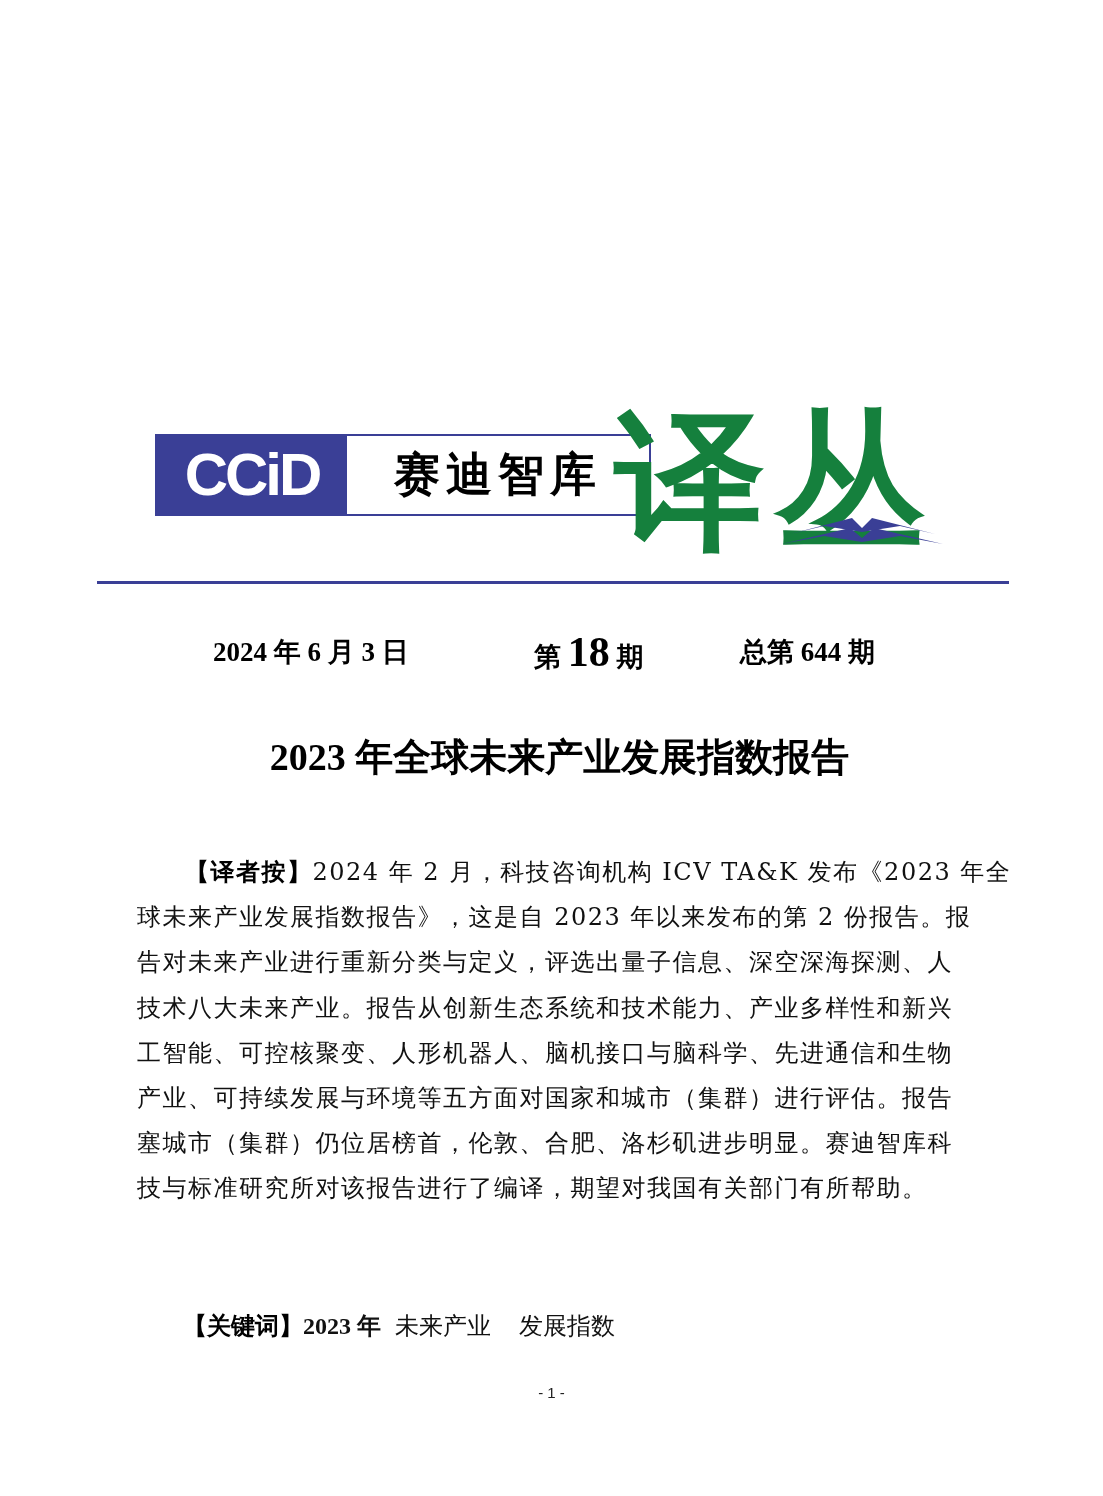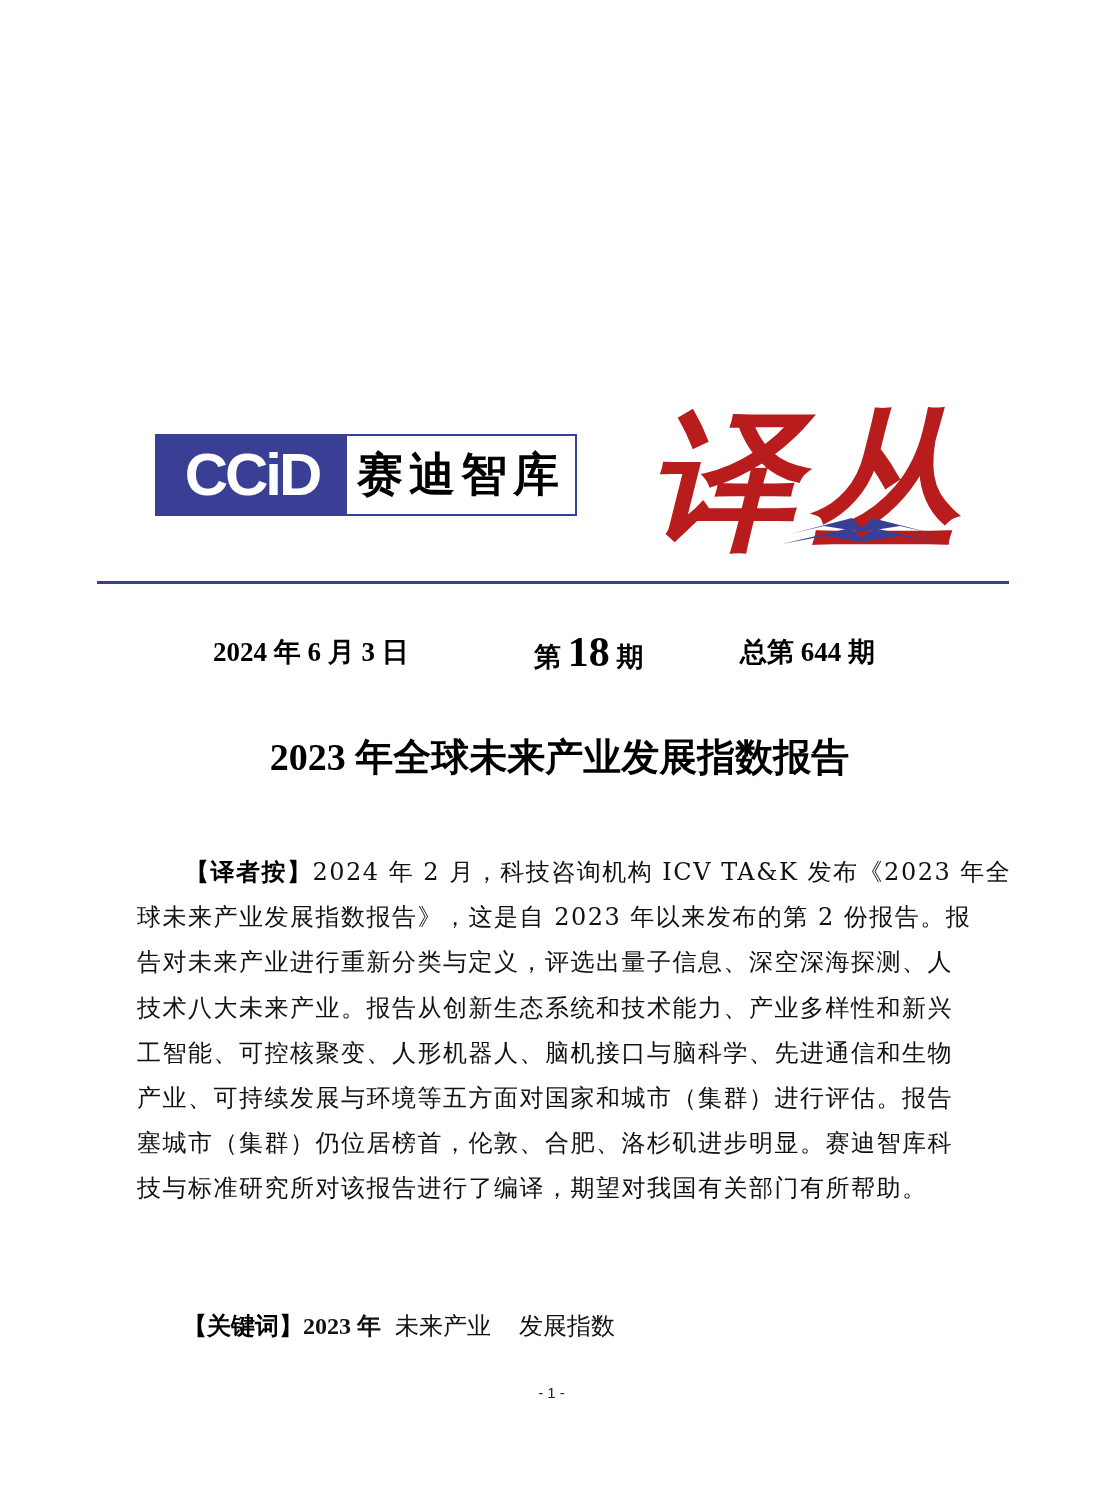--- a/index.html
+++ b/index.html
@@ -1,34 +1,34 @@
 <!DOCTYPE html>
 <html><head>
 <meta charset="utf-8">
 <style>
   html, body { margin: 0; padding: 0; background: #ffffff; }
   body { width: 1103px; height: 1496px; position: relative; overflow: hidden;
          font-family: "DejaVu Serif", "Liberation Serif", serif; color: #111; }
   .abs { position: absolute; }
 
   
-  .logo-box { left: 155px; top: 434px; width: 422px; height: 82px;
+  .logo-box { left: 155px; top: 434px; width: 496px; height: 82px;
               border: 2px solid #3a3f96; box-sizing: border-box; background: #fff; }
   .logo-blue { position: absolute; left: 0; top: 0; width: 190px; height: 100%;
                background: #3a3f96; display: flex; align-items: center; justify-content: center; }
   .logo-latin { color: #fff; font-family: "Liberation Sans", "DejaVu Sans", sans-serif;
                 font-weight: bold; font-size: 60px; letter-spacing: -3px; line-height: 1; }
   .logo-cn { position: absolute; left: 190px; right: 0; top: 0; bottom: 0;
              display: flex; align-items: center; justify-content: center;
              font-family: "DejaVu Serif", serif; font-weight: bold; font-size: 46px;
              letter-spacing: 6px; color: #000; text-align: center; }
 
-  .brand-title { left: 647px; top: 390px; width: 340px; height: 180px;
-                 color: #b91c1c; font-family: "DejaVu Serif", serif; font-weight: bold;
-                 font-size: 150px; line-height: 180px; font-style: italic; letter-spacing: 10px; }
+  .brand-title { left: 615px; top: 390px; width: 340px; height: 180px;
+                 color: #15803d; font-family: "DejaVu Serif", serif; font-weight: bold;
+                 font-size: 150px; line-height: 180px; letter-spacing: 10px; }
   .brand-book { left: 780px; top: 510px; width: 165px; height: 36px; }
 
   .rule { left: 97px; top: 581px; width: 912px; height: 3px; background: #3a3f96; }
 
   .issue { top: 630px; height: 44px; font-weight: bold; font-size: 27px; line-height: 44px;
            font-family: "Liberation Serif", "DejaVu Serif", serif; color: #000; white-space: nowrap; }
   .issue .big { font-size: 42px; }
 
   .doc-title { left: 8px; width: 1103px; top: 730px; text-align: center; font-size: 38px;
                font-weight: bold; line-height: 54px; color: #000; white-space: nowrap;

